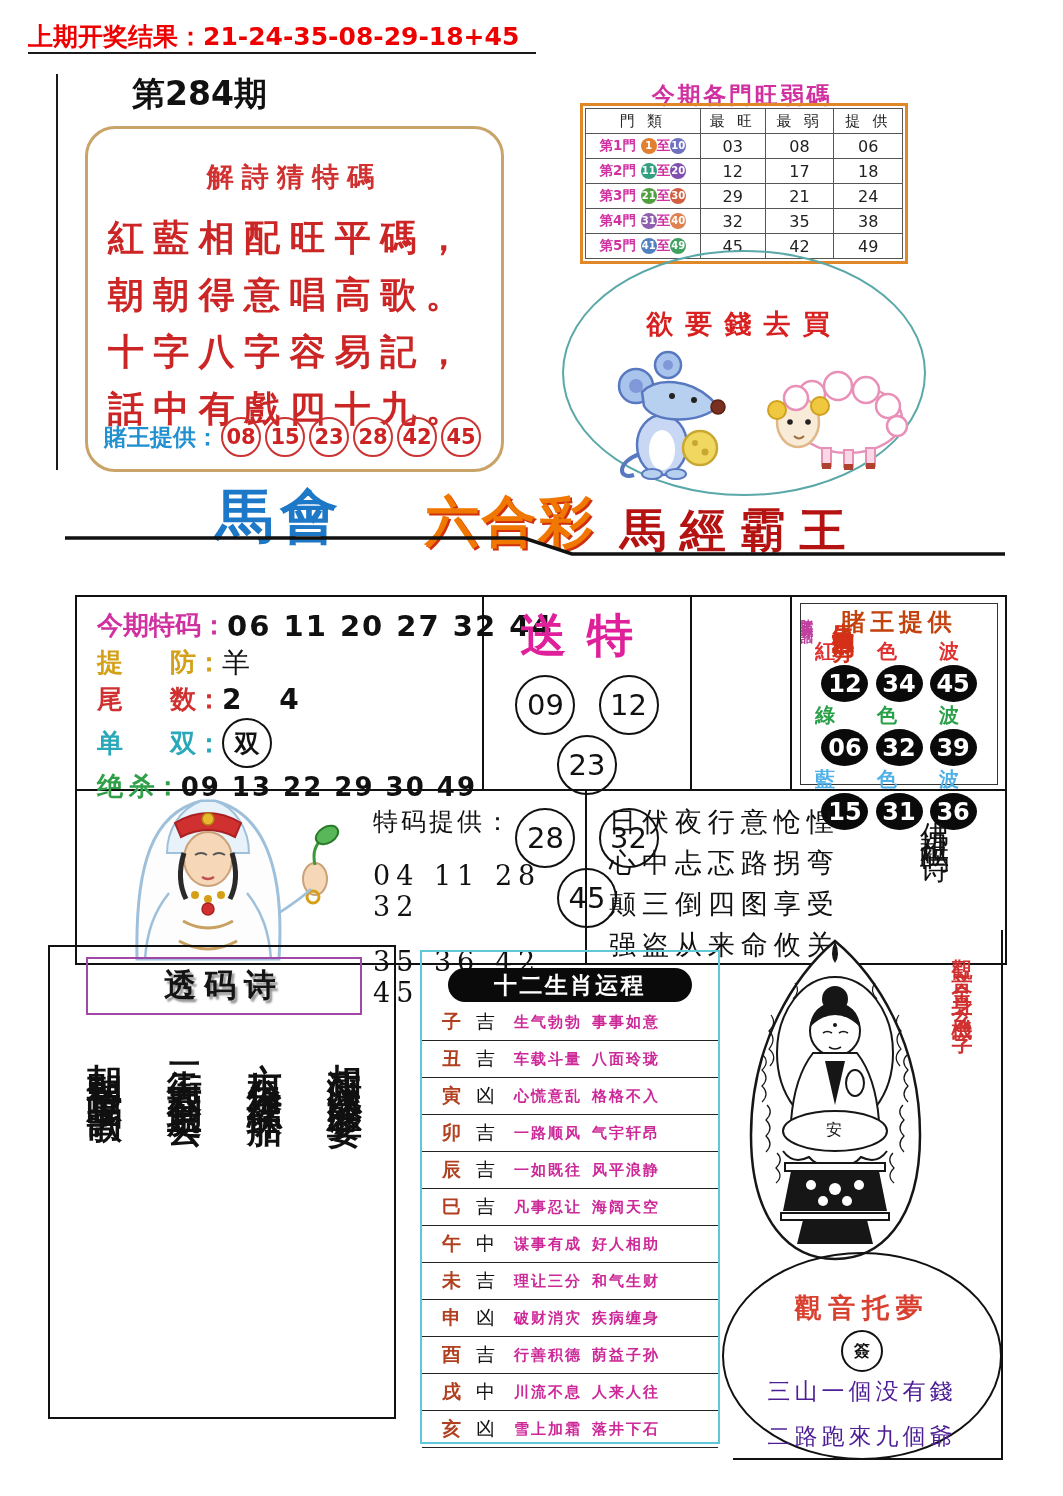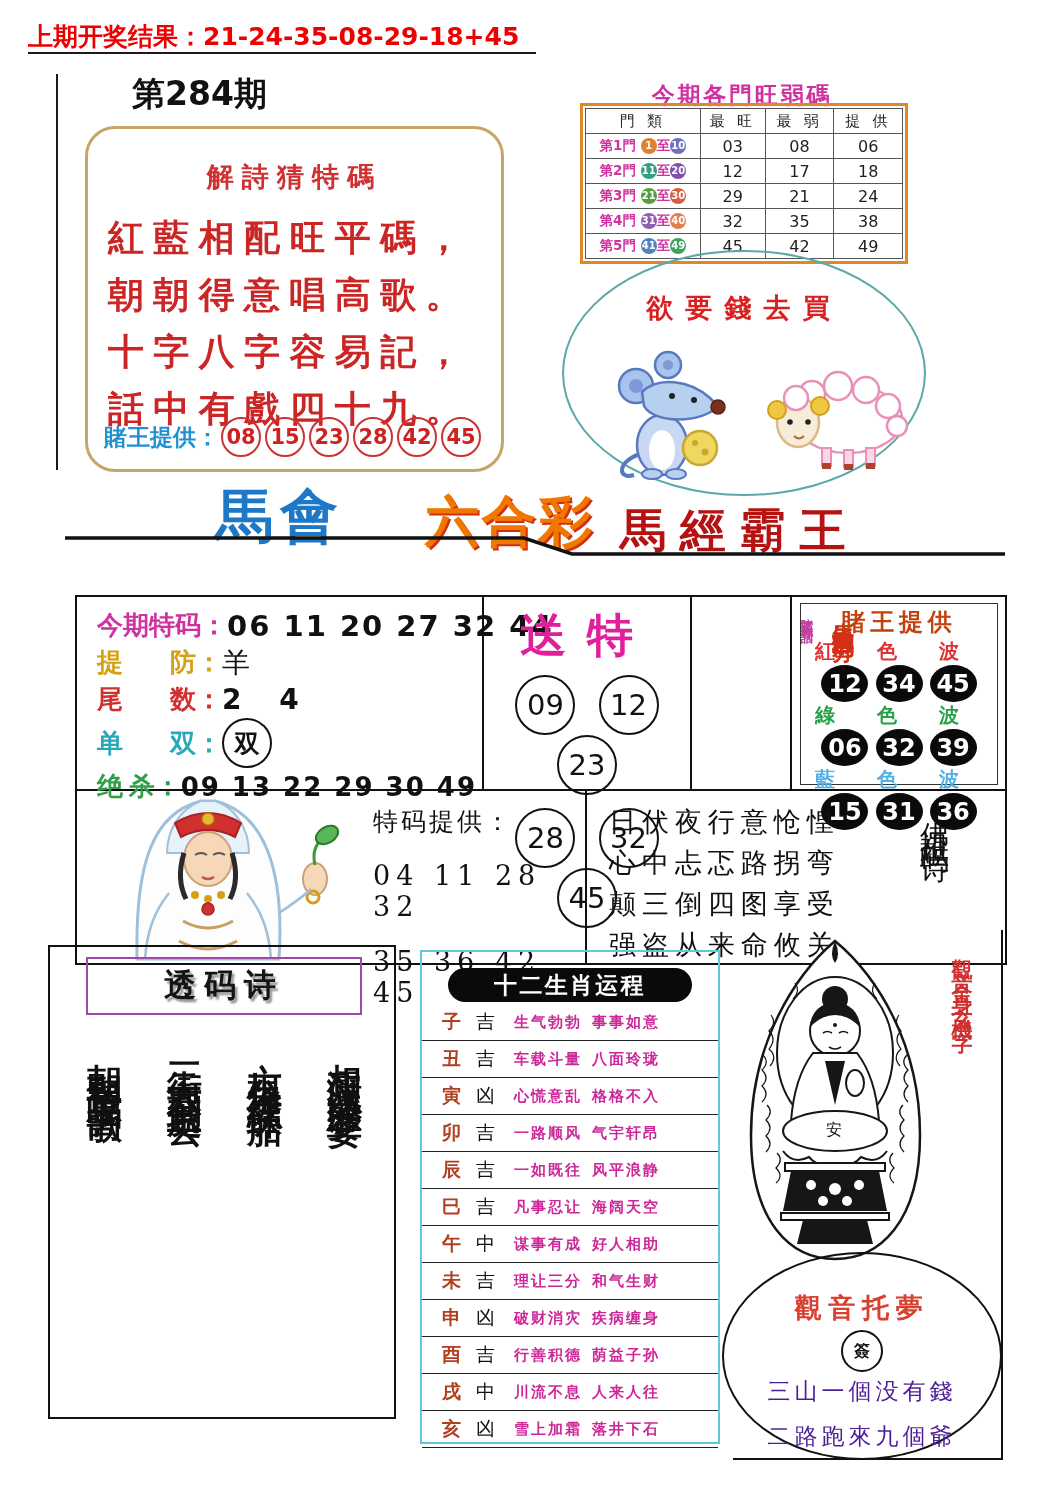--- a/index.html
+++ b/index.html
@@ -152,21 +152,21 @@
       <td class="gate-g"><span>第5門</span>
         <span class="mini" style="background:#5080c0;">41</span><span>至</span><span class="mini" style="background:#40a060;">49</span></td>
       <td class="gate-n">45</td>
       <td class="gate-n">42</td>
       <td class="gate-n">49</td>
     </tr>
   </tbody>
     </table>
 
   <div class="abs zcircle" style="left:562px;top:250px;width:360px;height:242px;">
-    <div class="zcaption" style="margin-top:38px;">欲要錢去買</div>
+    <div class="zcaption" style="margin-top:54px;">欲要錢去買</div>
     <svg class="abs" style="left:42px;top:98px;" width="152" height="132" viewBox="0 0 152 132">
       <path d="M34,104 C10,112 12,130 28,125" fill="none" stroke="#5878c0" stroke-width="4"></path>
       <circle cx="30" cy="36" r="17" fill="#a8c4ec" stroke="#5878c0" stroke-width="2.5"></circle>
       <circle cx="30" cy="36" r="7" fill="#8098d8"></circle>
       <circle cx="62" cy="15" r="13" fill="#a8c4ec" stroke="#5878c0" stroke-width="2.5"></circle>
       <circle cx="62" cy="15" r="5" fill="#8098d8"></circle>
       <ellipse cx="56" cy="95" rx="25" ry="30" fill="#c8d8f4" stroke="#5878c0" stroke-width="2.5"></ellipse>
       <ellipse cx="56" cy="100" rx="13" ry="20" fill="#fff"></ellipse>
       <path d="M36,42 C52,26 84,30 104,48 L112,56 C96,74 48,74 38,56 Z" fill="#b8d0f0" stroke="#5878c0" stroke-width="2.5"></path>
       <circle cx="66" cy="46" r="3" fill="#222"></circle>

